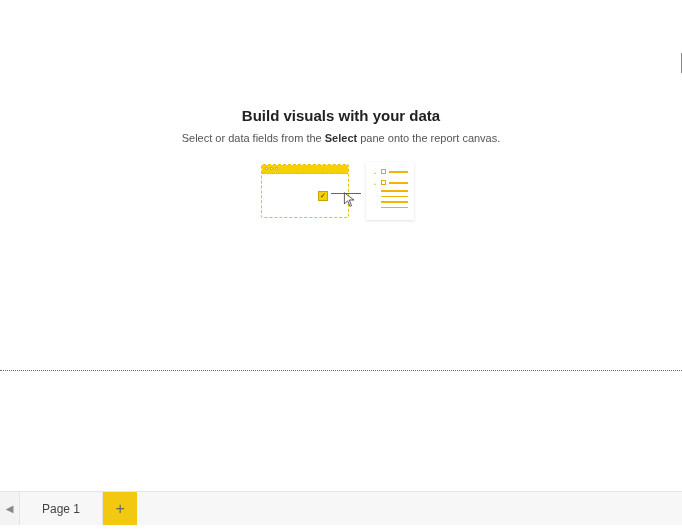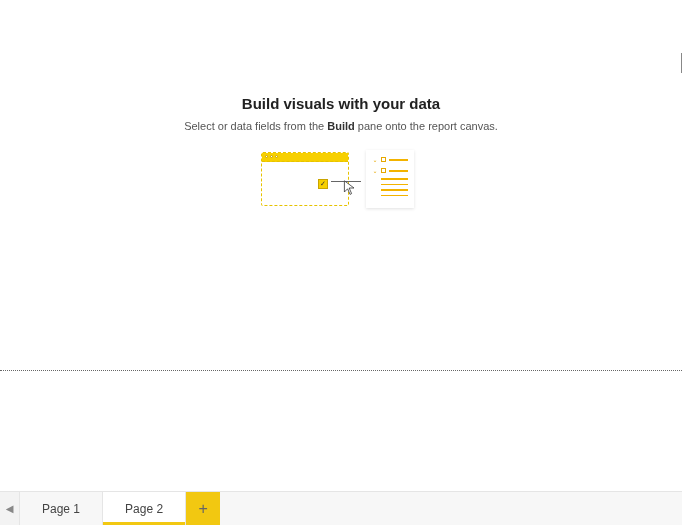--- a/index.html
+++ b/index.html
@@ -24,21 +24,21 @@
     .side-mark {
       position: absolute;
       right: 0;
       top: 53px;
       width: 1px;
       height: 20px;
       background: #888;
     }
     .empty-state {
       position: absolute;
-      top: 95px;
+      top: 107px;
       left: 50%;
       transform: translateX(-50%);
       text-align: center;
       width: 520px;
     }
     .empty-title {
       font-size: 15px;
       font-weight: 600;
       color: #222;
       margin-bottom: 8px;
@@ -218,21 +218,21 @@
   </style>
 </head>
 <body>
 
 <div class="canvas-area">
   <div class="side-mark"></div>
 
   <div class="empty-state">
     <div class="empty-title">Build visuals with your data</div>
     <div class="empty-desc">
-      <span>Select or data fields from the </span><span class="bold">Build</span><span> pane onto the report canvas.</span>
+      <span>Select or data fields from the </span><span class="bold">Select</span><span> pane onto the report canvas.</span>
     </div>
 
     <div class="illustration">
       <div class="illus-window">
         <div class="illus-window-bar">
           <div class="illus-dots">
               <span></span>
               <span></span>
               <span></span>
             </div>
@@ -273,19 +273,16 @@
 
 <div class="dotted-divider"></div>
 
 <div class="tab-bar">
   <div class="tab-scroll-btn">
     <span>◀</span>
   </div>
   <div class="tab">
     <span>Page 1</span>
   </div>
-  <div class="tab active">
-    <span>Page 2</span>
-  </div>
   <div class="tab-add">
     <span>+</span>
   </div>
 </div>
 
 </body></html>

